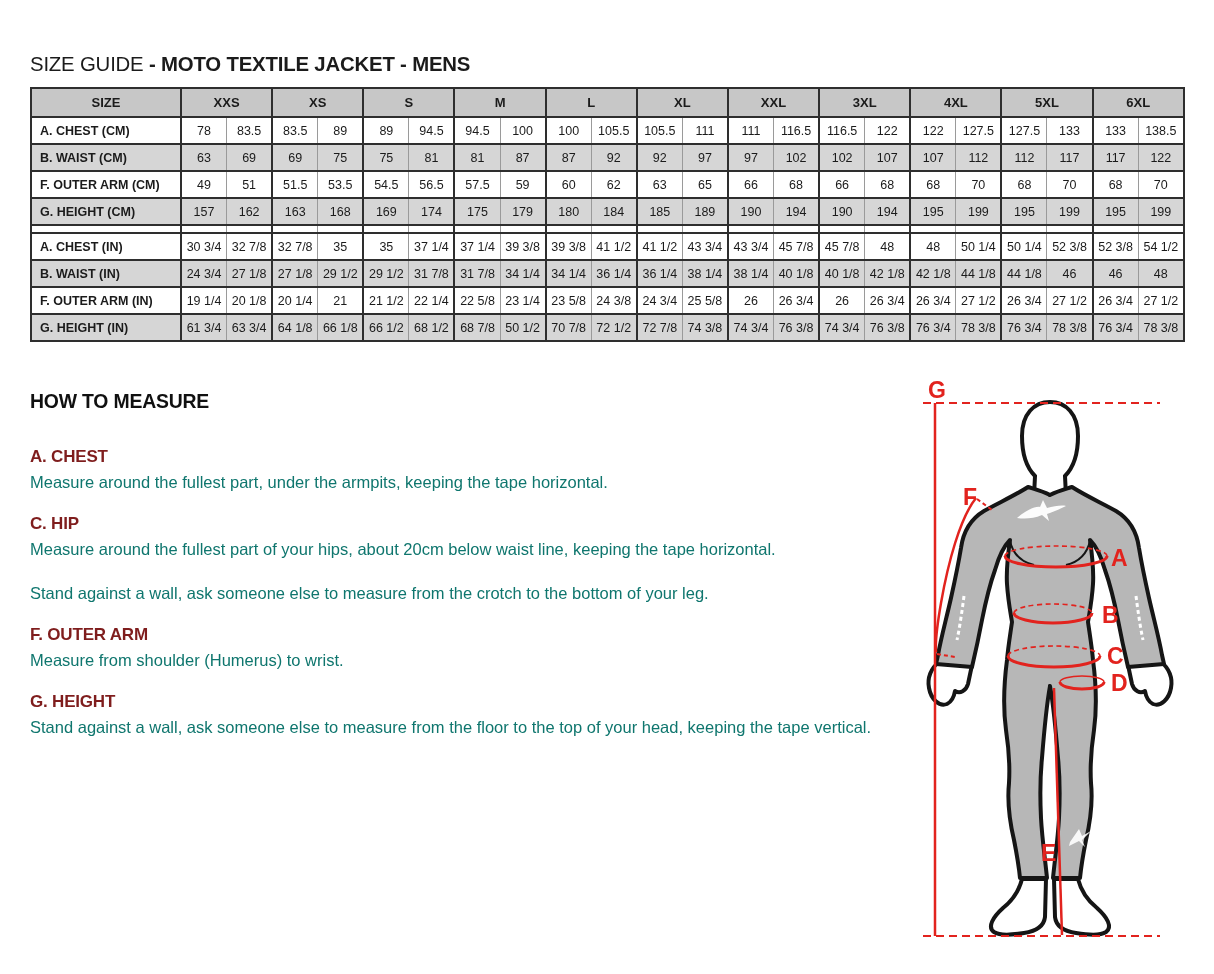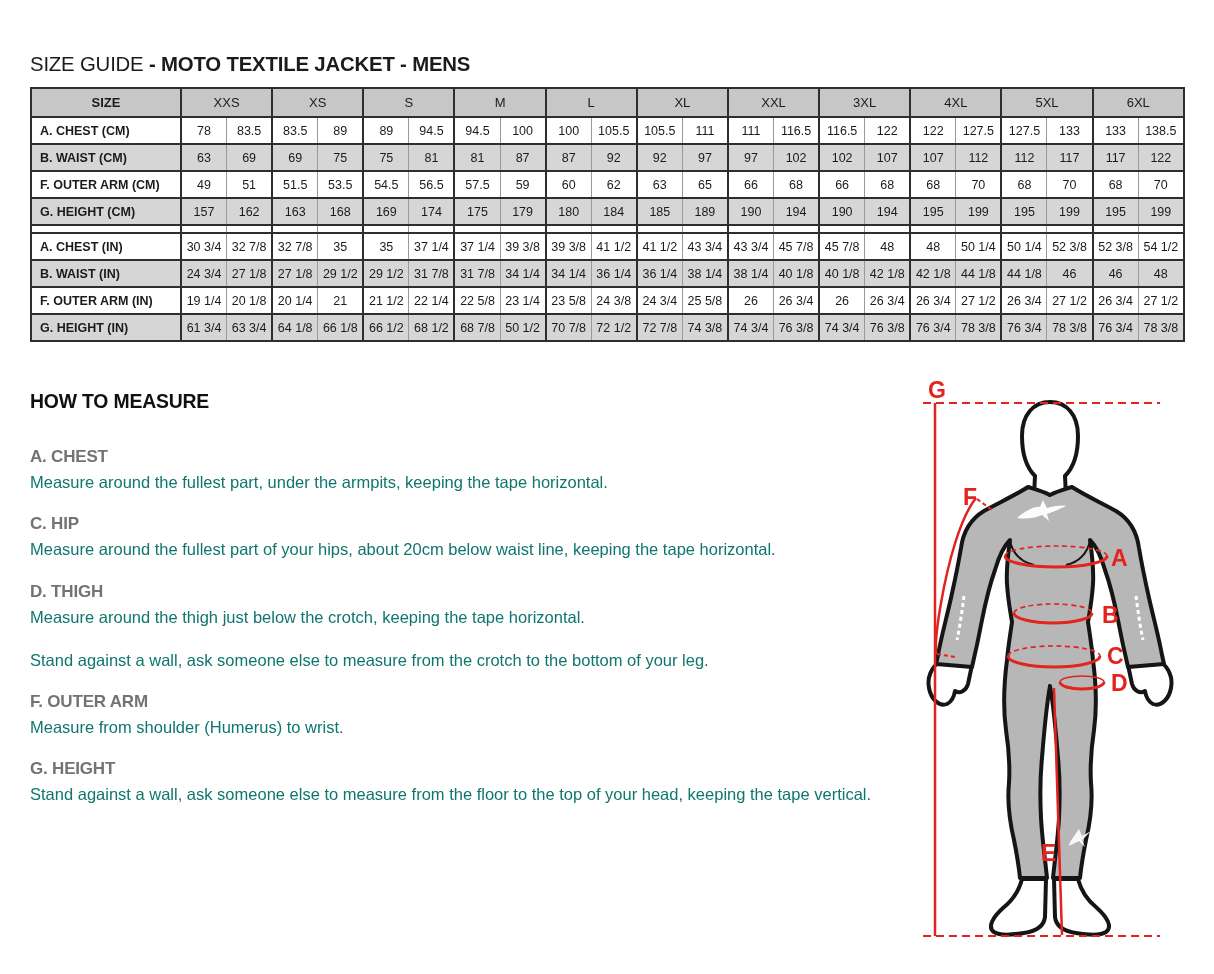--- a/index.html
+++ b/index.html
@@ -13,32 +13,32 @@
   .title .t-bold{font-weight:700;}
 
   
   table.size-table{position:absolute;left:30px;top:87px;width:1155px;
        border-collapse:collapse;table-layout:fixed;border:2px solid #2e2e2e;}
   .size-table th,.size-table td{border-left:1px solid #9a9a9a;border-top:2px solid #2e2e2e;
        font-size:12.5px;color:#1b1b1b;text-align:center;padding:0;font-weight:400;overflow:hidden;white-space:nowrap;}
   .size-table thead tr{height:29px;}
   .size-table tbody tr{height:27px;}
   .size-table tbody tr.spacer-row{height:8px;}
-  .size-table th.size-h{background:#c7c7c7;font-weight:400;font-size:13px;border-left:2px solid #2e2e2e;}
+  .size-table th.size-h{background:#c7c7c7;font-weight:700;font-size:13px;border-left:2px solid #2e2e2e;}
   .size-table th.corner-h{background:#c7c7c7;font-weight:700;font-size:13px;border-left:none;}
   .size-table th.row-label{text-align:left;padding-left:8px;font-weight:700;font-size:12.5px;border-left:none;}
   .size-table td.grp{border-left:2px solid #2e2e2e;}
   .size-table tr.stripe td,.size-table tr.stripe th{background:#d6d6d6;}
 
   
   .measure{position:absolute;left:30px;top:390px;width:880px;color:#101010;}
   .measure h2{font-size:20px;font-weight:700;margin:0 0 34px 0;letter-spacing:-0.2px;
        transform:scaleX(0.97);transform-origin:left center;}
   .m-section{margin:0 0 21px 0;}
-  .m-label{color:#737373;font-size:17px;font-weight:700;margin:0 0 4px 0;letter-spacing:-0.2px;}
+  .m-label{color:#7f1d1d;font-size:17px;font-weight:700;margin:0 0 4px 0;letter-spacing:-0.2px;}
   .m-text{font-size:16.5px;margin:0;line-height:1.35;color:#0f766e;}
 
   
   .figure{position:absolute;left:914px;top:378px;width:300px;height:596px;}
   .fig-letter{font-family:"Liberation Sans",sans-serif;font-size:23px;font-weight:700;fill:#e2231e;}
 </style>
 </head>
 <body>
 
 <div class="page">
@@ -321,24 +321,20 @@
     <div id="measure-sections">
         <div class="m-section">
           <h3 class="m-label">A. CHEST</h3>
           <p class="m-text">Measure around the fullest part, under the armpits, keeping the tape horizontal.</p>
         </div>
         <div class="m-section">
           <h3 class="m-label">C. HIP</h3>
           <p class="m-text">Measure around the fullest part of your hips, about 20cm below waist line, keeping the tape horizontal.</p>
         </div>
         <div class="m-section">
-          <h3 class="m-label">D. THIGH</h3>
-          <p class="m-text">Measure around the thigh just below the crotch, keeping the tape horizontal.</p>
-        </div>
-        <div class="m-section">
           <p class="m-text">Stand against a wall, ask someone else to measure from the crotch to the bottom of your leg.</p>
         </div>
         <div class="m-section">
           <h3 class="m-label">F. OUTER ARM</h3>
           <p class="m-text">Measure from shoulder (Humerus) to wrist.</p>
         </div>
         <div class="m-section">
           <h3 class="m-label">G. HEIGHT</h3>
           <p class="m-text">Stand against a wall, ask someone else to measure from the floor to the top of your head, keeping the tape vertical.</p>
         </div>

